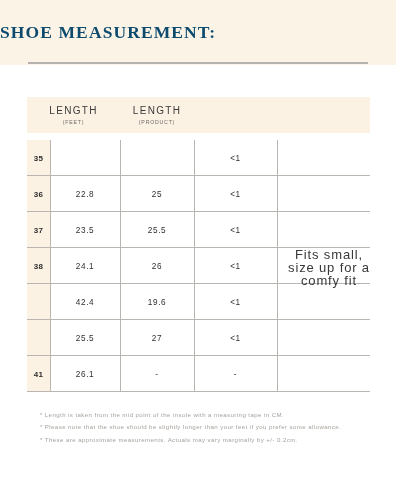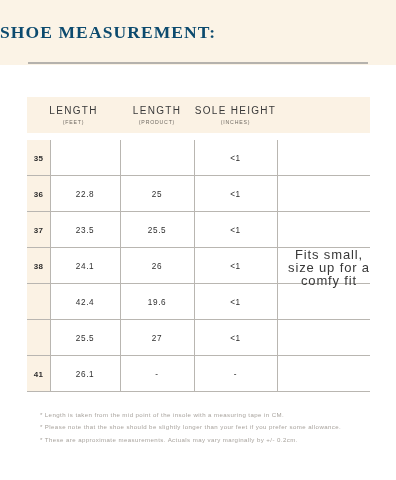--- a/index.html
+++ b/index.html
@@ -173,24 +173,20 @@
 
 <div class="header-band">
   <div class="hdr-cell hdr-c0">
     <span class="hdr-main">LENGTH</span>
     <span class="hdr-sub">(FEET)</span>
   </div>
   <div class="hdr-cell hdr-c1">
     <span class="hdr-main">LENGTH</span>
     <span class="hdr-sub">(PRODUCT)</span>
   </div>
-  <div class="hdr-cell hdr-c2">
-    <span class="hdr-main">SOLE HEIGHT</span>
-    <span class="hdr-sub">(INCHES)</span>
-  </div>
 </div>
 
 <div class="table">
   <div class="size-band"></div>
 
   <div class="row">
     <div class="cell c-size">35</div>
     <div class="cell c-sole">&lt;1</div>
   </div>
   <div class="row">

